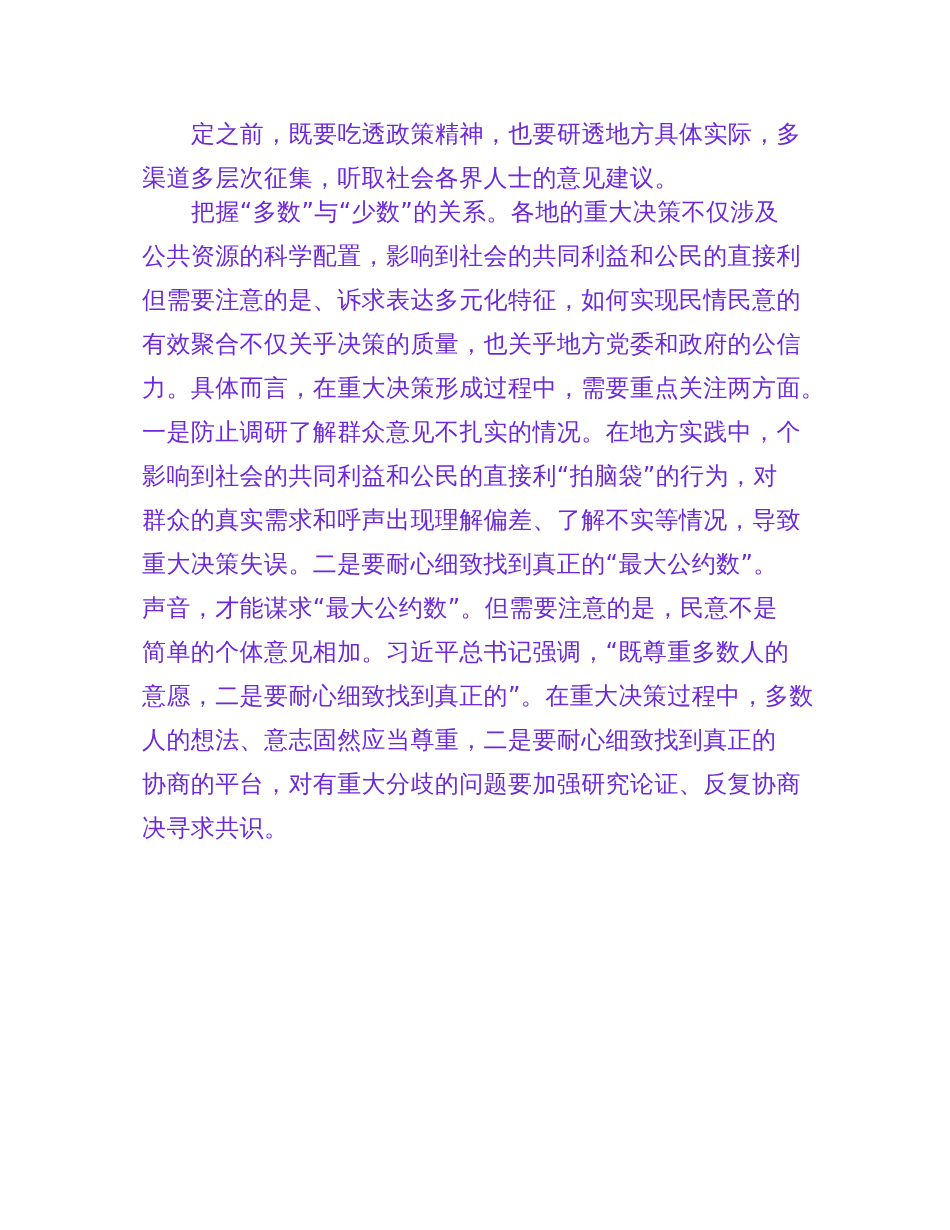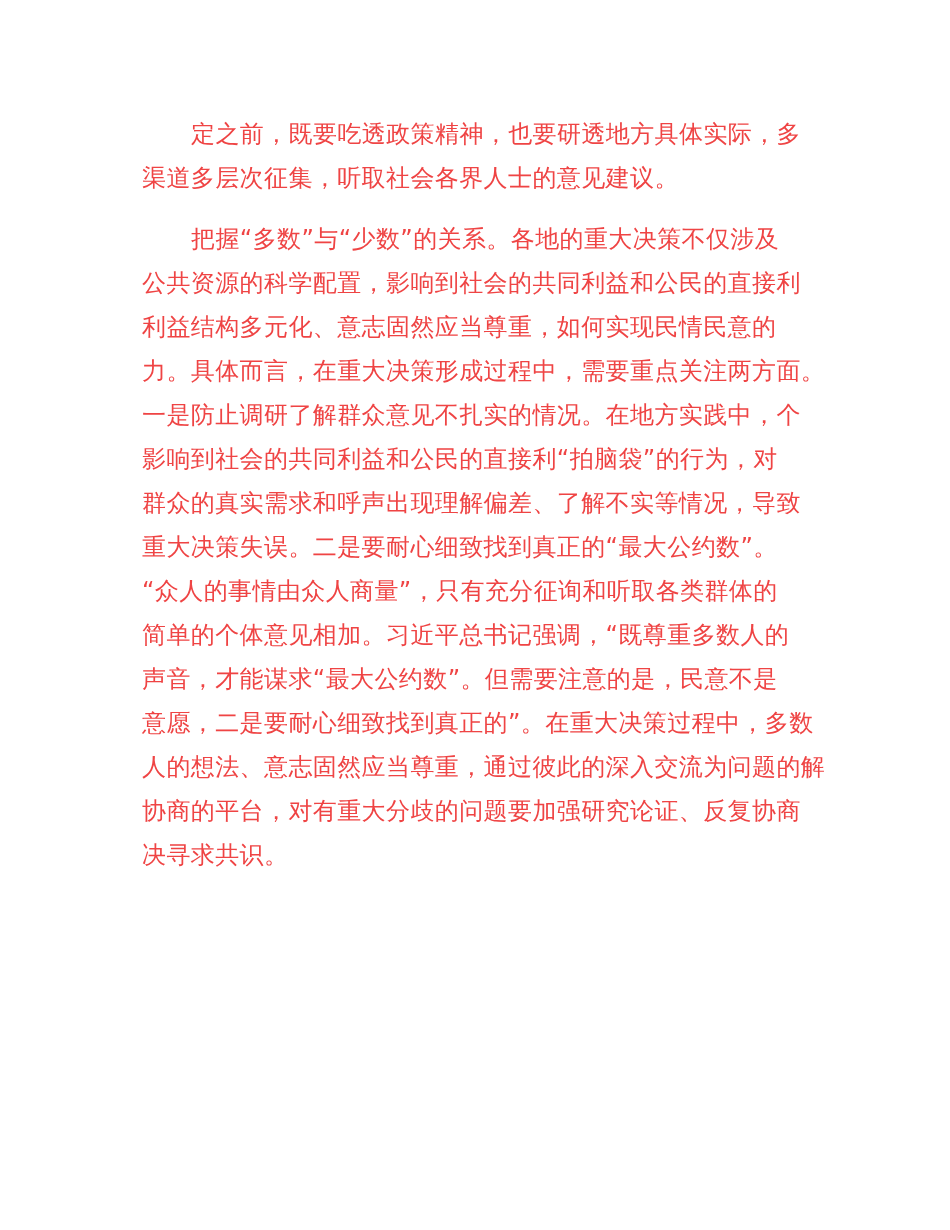--- a/index.html
+++ b/index.html
@@ -4,48 +4,48 @@
 <style>
   html, body { margin: 0; padding: 0; background: #ffffff; }
   body { width: 950px; height: 1230px; position: relative; overflow: hidden; }
   .page { position: absolute; left: 0; top: 0; width: 950px; height: 1230px; background: #ffffff; }
   .text-block { position: absolute; left: 142px; top: 122px; width: 700px; }
   .line {
     font-family: "DejaVu Sans", "Liberation Sans", sans-serif;
     font-size: 24px;
     line-height: 24px;
     height: 24px;
-    color: #ef4444;
+    color: #6d28d9;
     white-space: nowrap;
     letter-spacing: 0.4px;
     margin-bottom: 20px;
   }
   .line.indent { padding-left: 49px; }
-  .line.para-end { margin-bottom: 37px; }
+  .line.para-end { margin-bottom: 10px; }
 </style>
 </head>
 <body>
 
 <div class="page">
   <div class="text-block">
     <div>
       <div class="line indent">定之前，既要吃透政策精神，也要研透地方具体实际，多</div>
       <div class="line para-end">渠道多层次征集，听取社会各界人士的意见建议。</div>
     </div>
     <div>
       <div class="line indent">把握“多数”与“少数”的关系。各地的重大决策不仅涉及</div>
       <div class="line">公共资源的科学配置，影响到社会的共同利益和公民的直接利</div>
-      <div class="line">利益结构多元化、意志固然应当尊重，如何实现民情民意的</div>
+      <div class="line">但需要注意的是、诉求表达多元化特征，如何实现民情民意的</div>
+      <div class="line">有效聚合不仅关乎决策的质量，也关乎地方党委和政府的公信</div>
       <div class="line">力。具体而言，在重大决策形成过程中，需要重点关注两方面。</div>
       <div class="line">一是防止调研了解群众意见不扎实的情况。在地方实践中，个</div>
       <div class="line">影响到社会的共同利益和公民的直接利“拍脑袋”的行为，对</div>
       <div class="line">群众的真实需求和呼声出现理解偏差、了解不实等情况，导致</div>
       <div class="line">重大决策失误。二是要耐心细致找到真正的“最大公约数”。</div>
-      <div class="line">“众人的事情由众人商量”，只有充分征询和听取各类群体的</div>
+      <div class="line">声音，才能谋求“最大公约数”。但需要注意的是，民意不是</div>
       <div class="line">简单的个体意见相加。习近平总书记强调，“既尊重多数人的</div>
-      <div class="line">声音，才能谋求“最大公约数”。但需要注意的是，民意不是</div>
       <div class="line">意愿，二是要耐心细致找到真正的”。在重大决策过程中，多数</div>
-      <div class="line">人的想法、意志固然应当尊重，通过彼此的深入交流为问题的解</div>
+      <div class="line">人的想法、意志固然应当尊重，二是要耐心细致找到真正的</div>
       <div class="line">协商的平台，对有重大分歧的问题要加强研究论证、反复协商</div>
       <div class="line">决寻求共识。</div>
     </div>
   </div>
 </div>
 
 </body></html>

